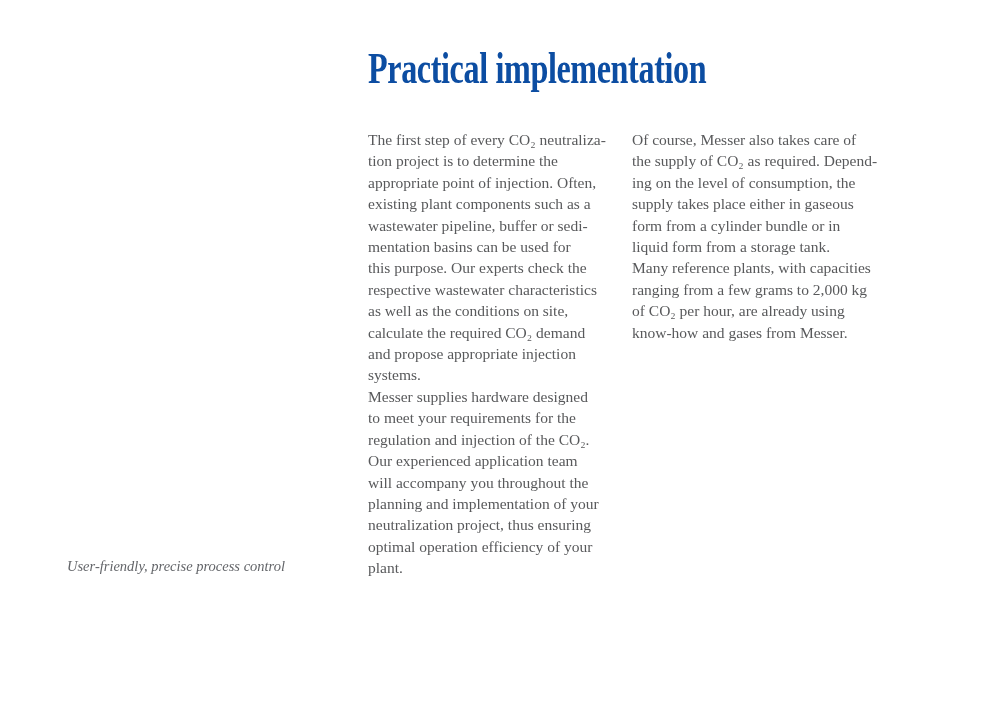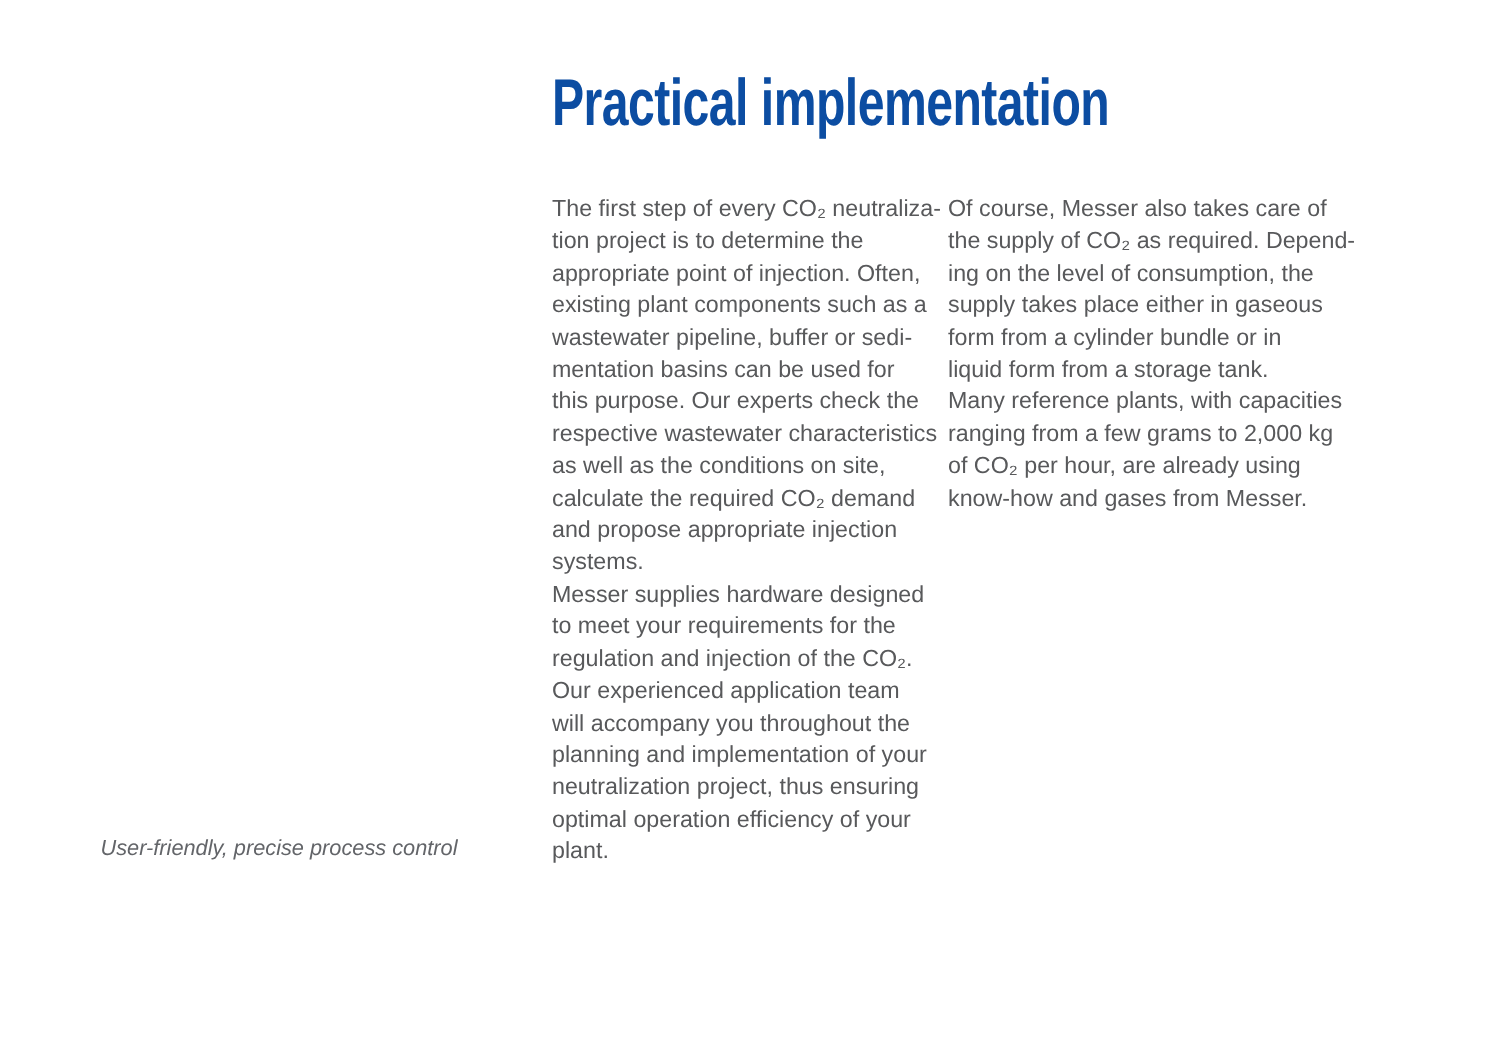--- a/index.html
+++ b/index.html
@@ -6,21 +6,21 @@
     margin: 0;
     padding: 0;
     background: #ffffff;
   }
   .page {
     position: relative;
     width: 1000px;
     height: 597px;
     background: #ffffff;
     overflow: hidden;
-    font-family: Liberation Sans, sans-serif;
+    font-family: Liberation Serif, serif;
   }
   .title {
     position: absolute;
     left: 368px;
     top: 47px;
     margin: 0;
     font-size: 44px;
     line-height: 1;
     font-weight: bold;
     letter-spacing: -0.5px;

